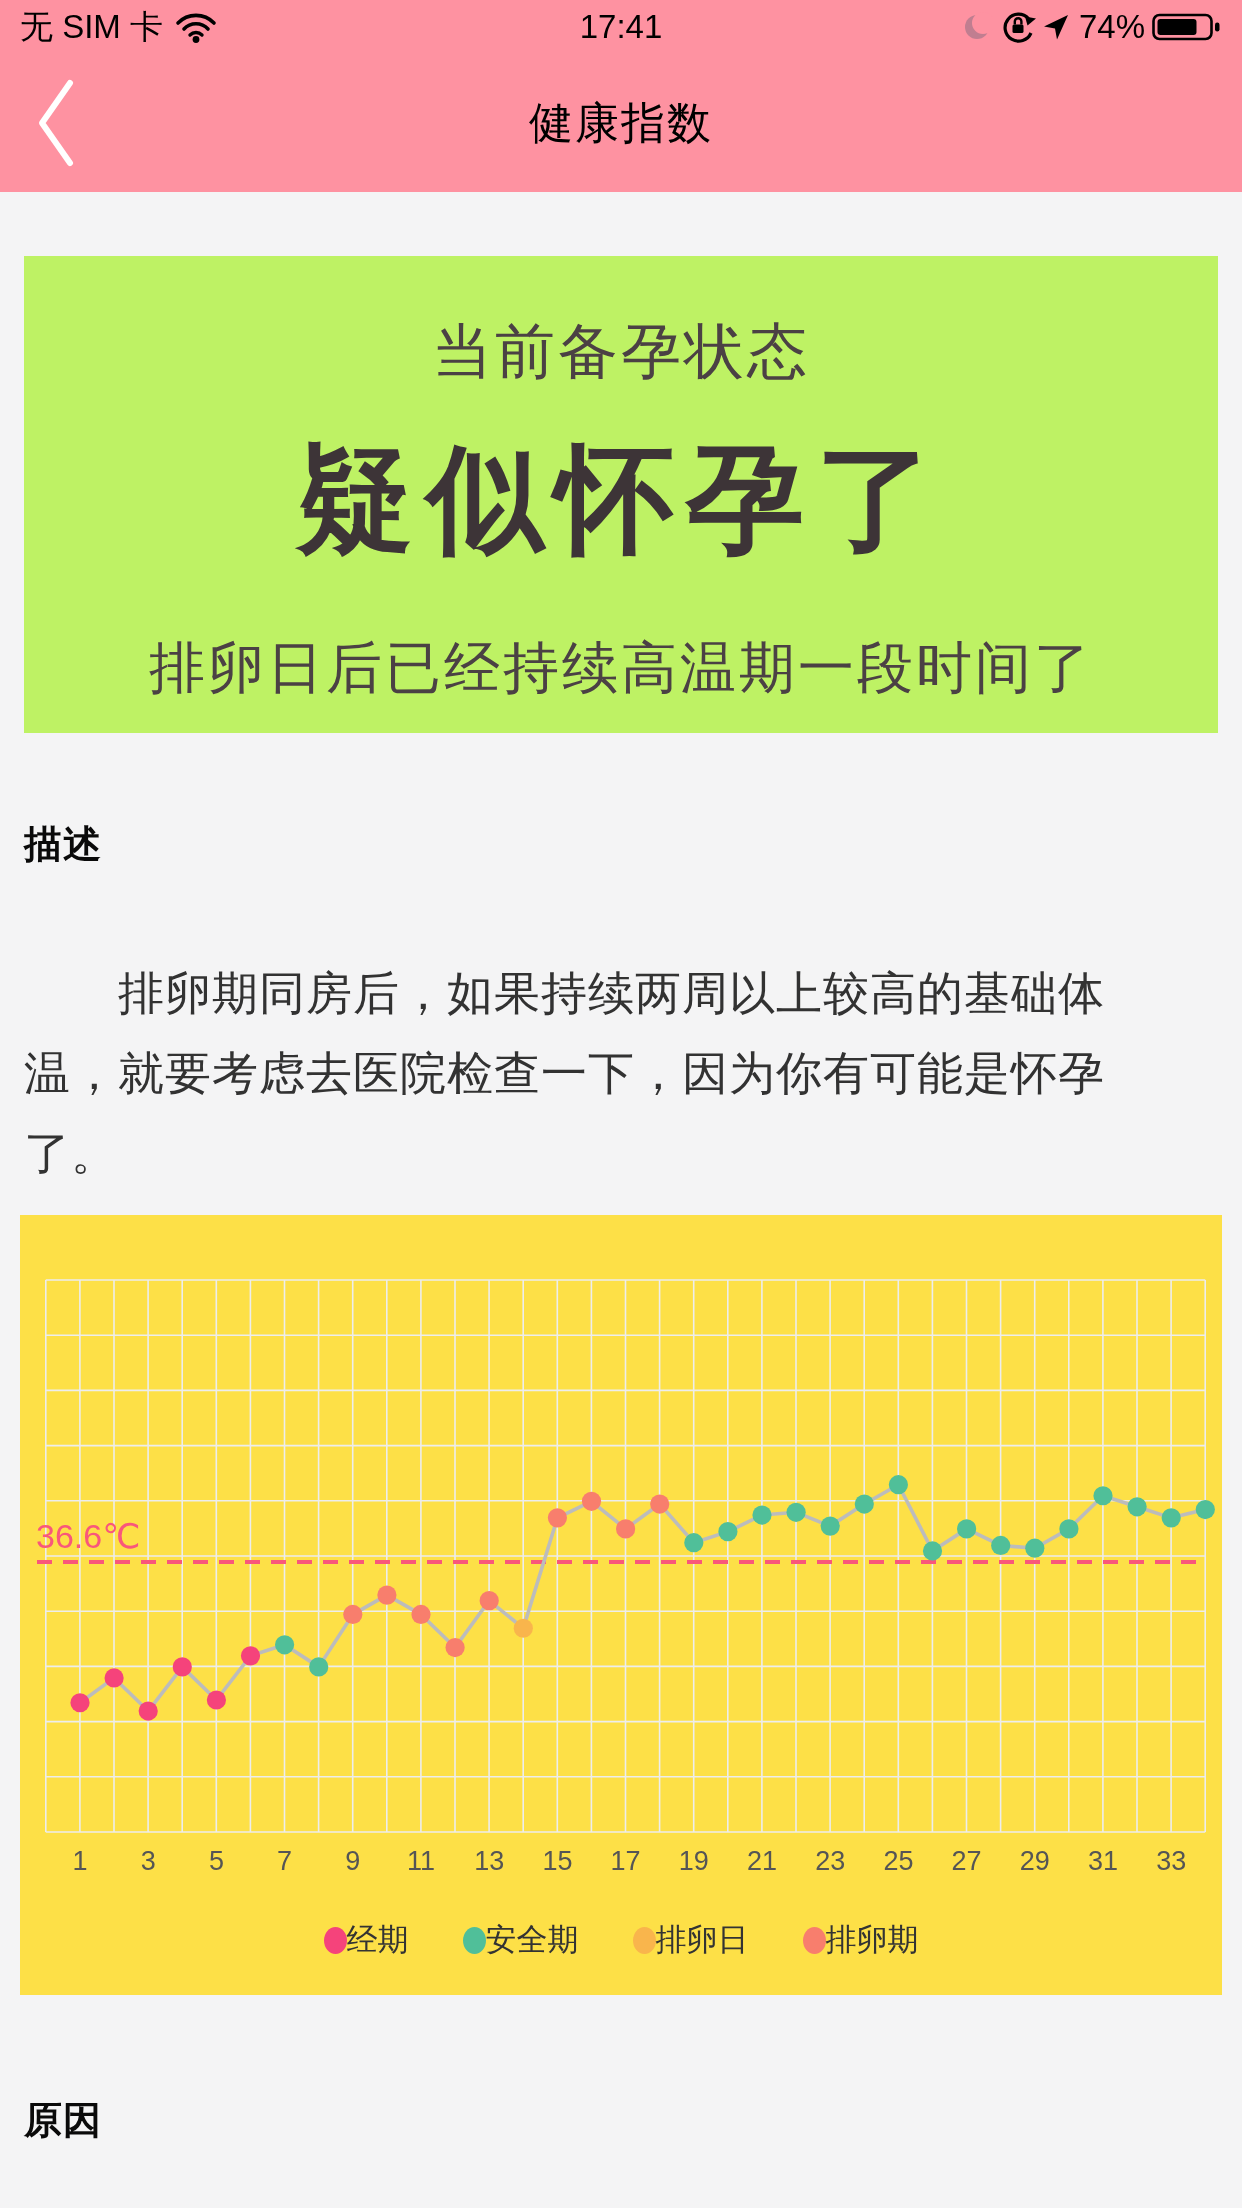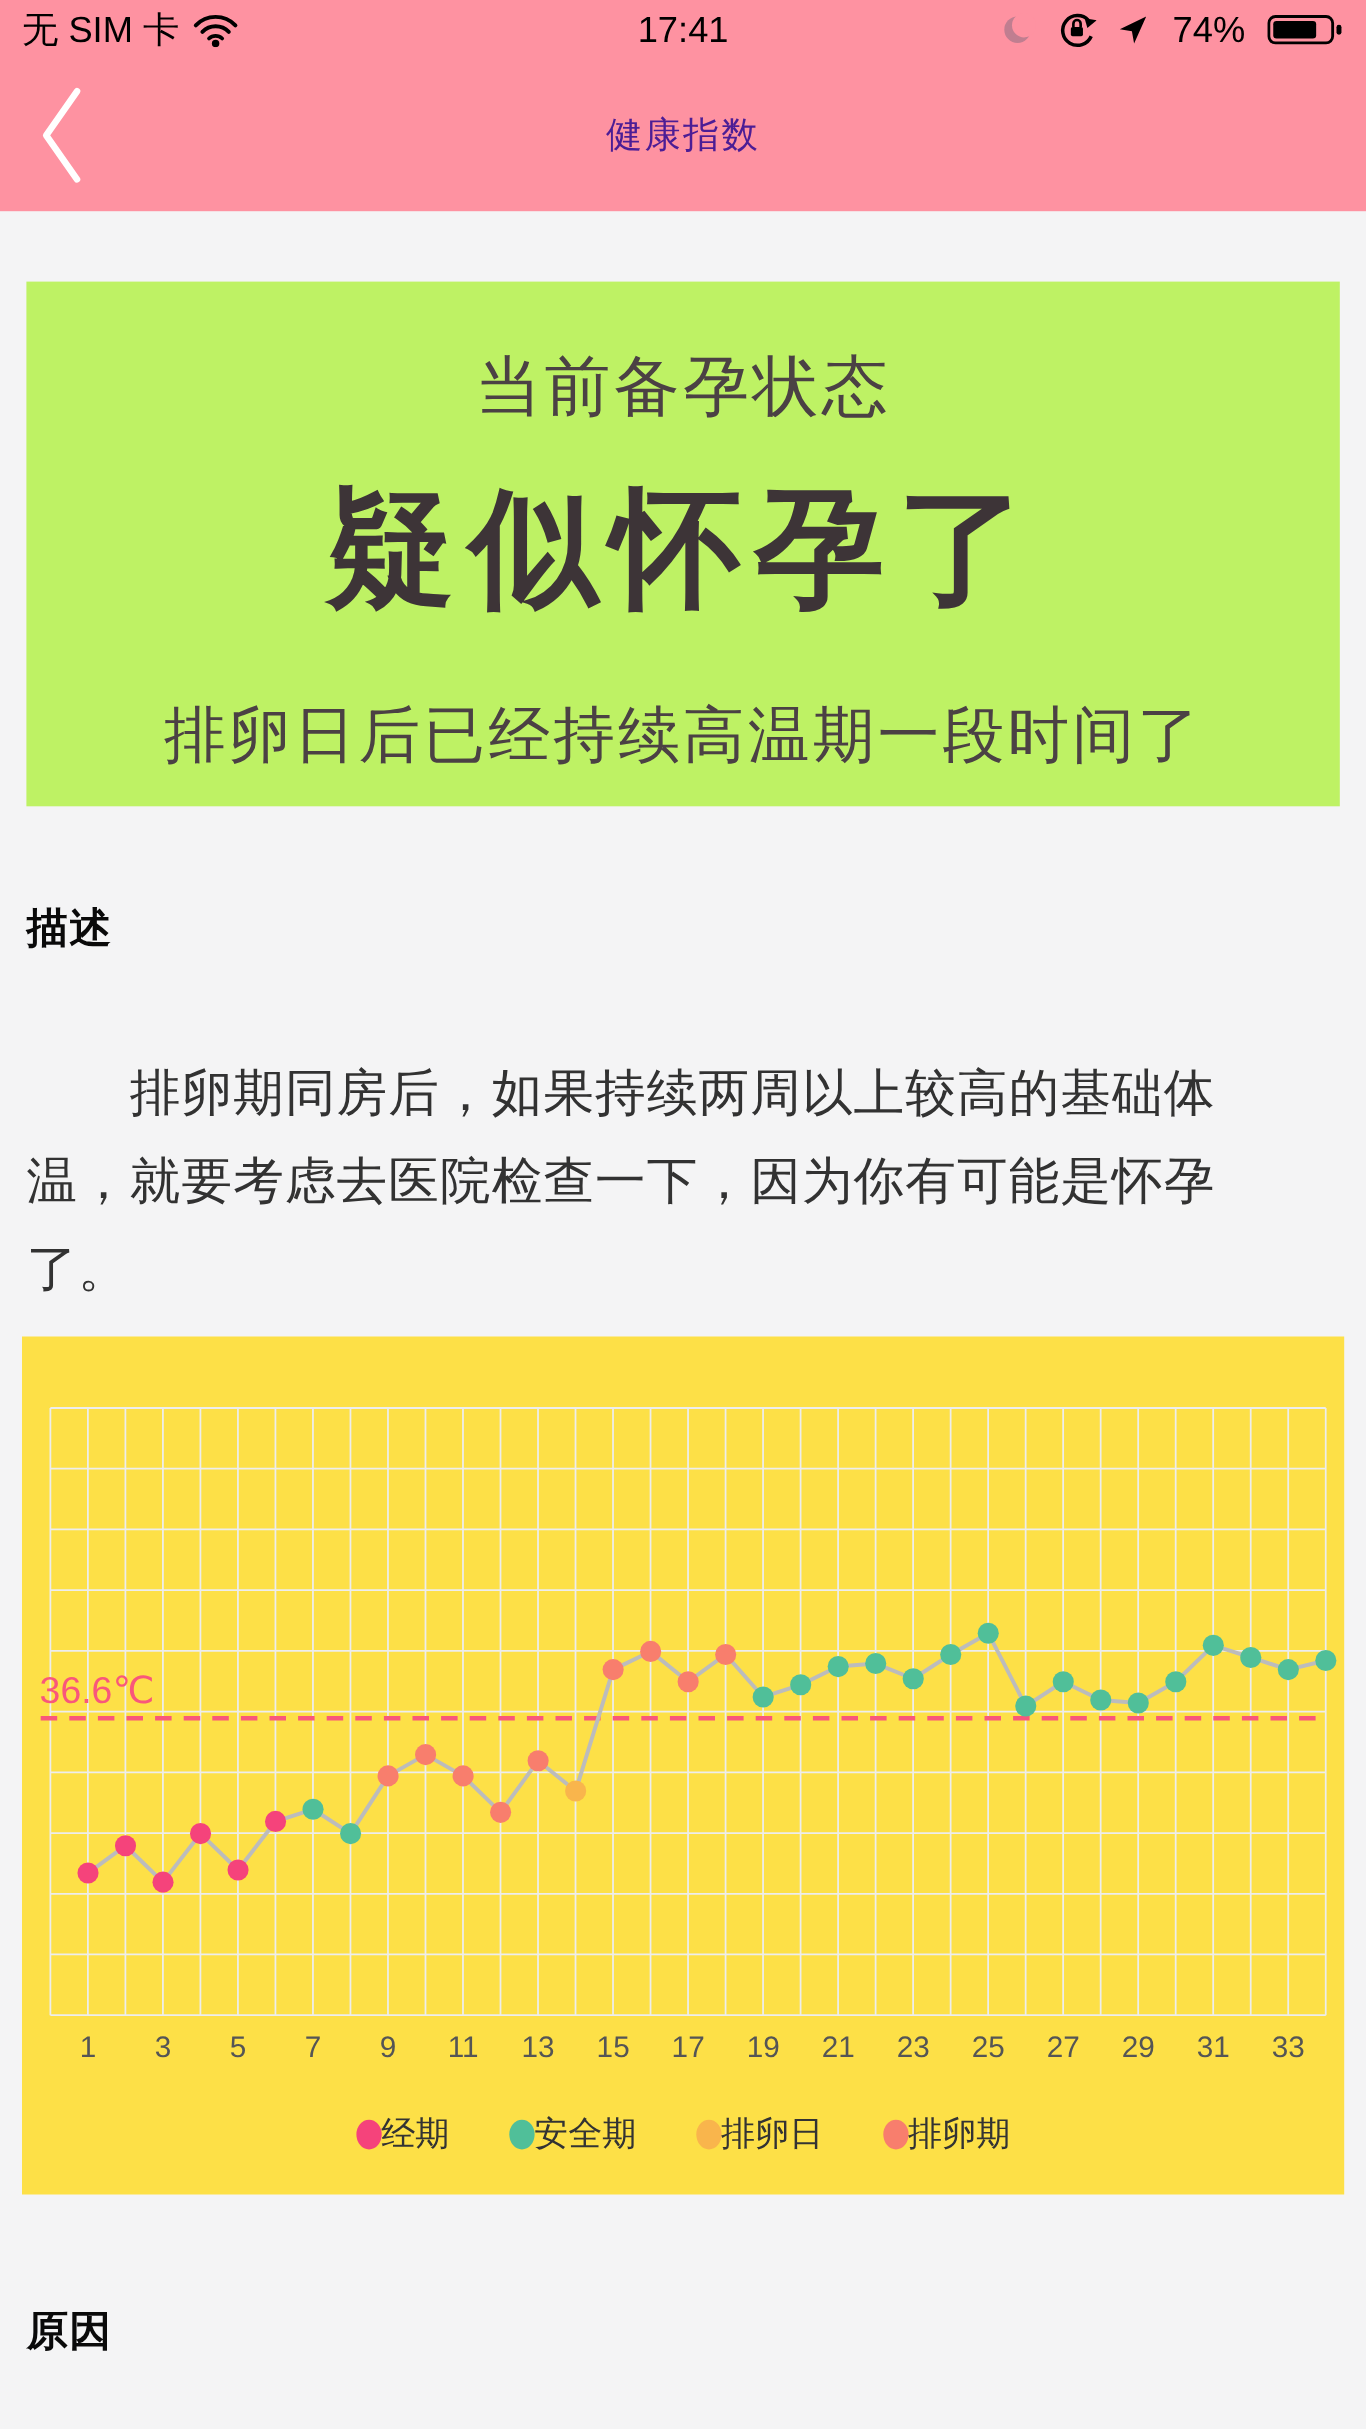--- a/index.html
+++ b/index.html
@@ -10,28 +10,28 @@
     -webkit-font-smoothing:antialiased;
   }
   
   .topbar{background:#FE92A1;height:192px;}
   .statusbar{
     display:flex;align-items:center;height:54px;padding:0 20px;
     font-size:33px;color:#000;
   }
   .sb-left{display:flex;align-items:center;gap:12px;flex:1;}
   .sb-center{flex:0 0 auto;font-weight:400;}
-  .sb-right{display:flex;align-items:center;gap:20px;flex:1;justify-content:flex-end;}
+  .sb-right{display:flex;align-items:center;gap:7px;flex:1;justify-content:flex-end;}
   .sb-right .pct{margin-left:2px;}
   .navbar{position:relative;height:138px;display:flex;align-items:center;justify-content:center;}
   .back-btn{
     position:absolute;left:26px;top:50%;transform:translateY(-50%);
     background:none;border:none;padding:6px;cursor:pointer;line-height:0;
   }
-  .nav-title{color:#4c1d95;font-size:33px;letter-spacing:2px;}
+  .nav-title{color:#000000;font-size:44px;letter-spacing:2px;}
   
   .banner{
     margin:64px 24px 0;background:#bef264;text-align:center;
     padding:56px 10px 28px;
   }
   .banner-label{font-size:60px;color:#4B4144;letter-spacing:3px;}
   .banner-title{font-size:118px;font-weight:700;color:#3D3437;letter-spacing:12px;margin-top:36px;line-height:140px;}
   .banner-subtitle{font-size:56px;color:#4B4144;letter-spacing:3px;margin-top:62px;line-height:74px;}
   
   .sec-heading{

